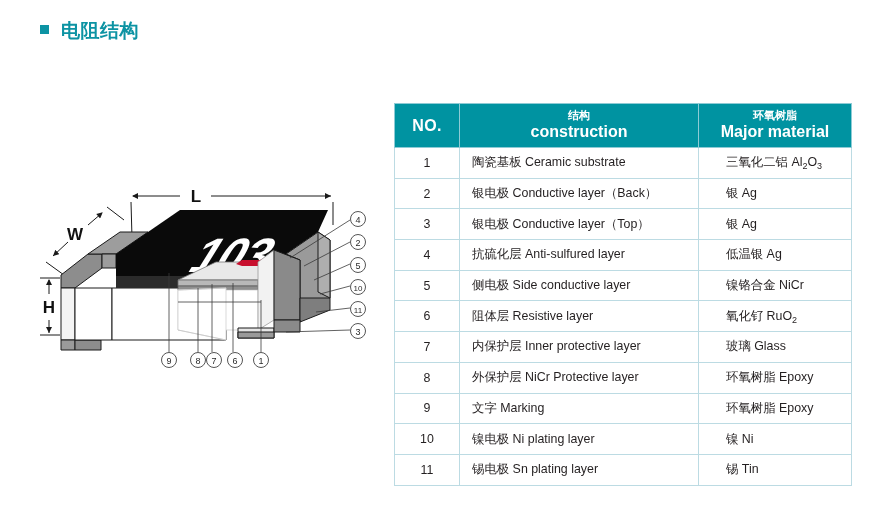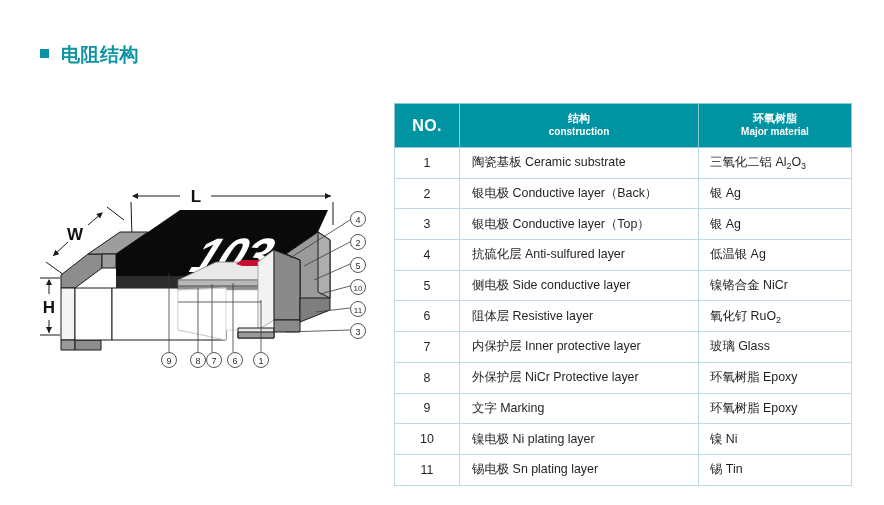--- a/index.html
+++ b/index.html
@@ -17,21 +17,20 @@
   }
 
   
   .page-heading {
     position: absolute;
     left: 40px;
     top: 18px;
     display: flex;
     align-items: baseline;
     white-space: nowrap;
-    margin-top: 24px;
   }
   .heading-bullet {
     width: 9px;
     height: 9px;
     background: #0c93a3;
     margin-right: 12px;
     position: relative;
     top: -3px;
     flex: 0 0 auto;
   }
@@ -79,38 +78,38 @@
     background: #0093a1;
     color: #ffffff;
     border: 1px solid #8ecbd5;
     font-weight: bold;
     height: 43px;
     line-height: 1.25;
     text-align: center;
     font-size: 12.5px;
   }
   .th-cn { display: block; font-size: 11px; }
-  .th-en { display: block; font-size: 10px; }
+  .th-en { display: block; font-size: 16px; }
   .th-no { font-size: 16px; letter-spacing: 0.4px; }
 
   .col-no    { width: 65px; }
   .col-const { width: 239px; }
   .col-mat   { width: 153px; }
 
   .spec-table tbody td {
     height: 29.7px;
     font-size: 12.4px;
     color: #231f20;
   }
   td.cell-no {
     text-align: center;
     font-size: 12.6px;
   }
   td.cell-const { padding-left: 12px; }
-  td.cell-mat   { padding-left: 11px; }
+  td.cell-mat   { padding-left: 27px; }
   .sub { font-size: 9px; vertical-align: sub; }
 </style>
 </head>
 <body>
 
 <div class="page-heading">
   <span class="heading-bullet"></span>
   <span class="heading-cn">电阻结构</span>
 </div>
 

